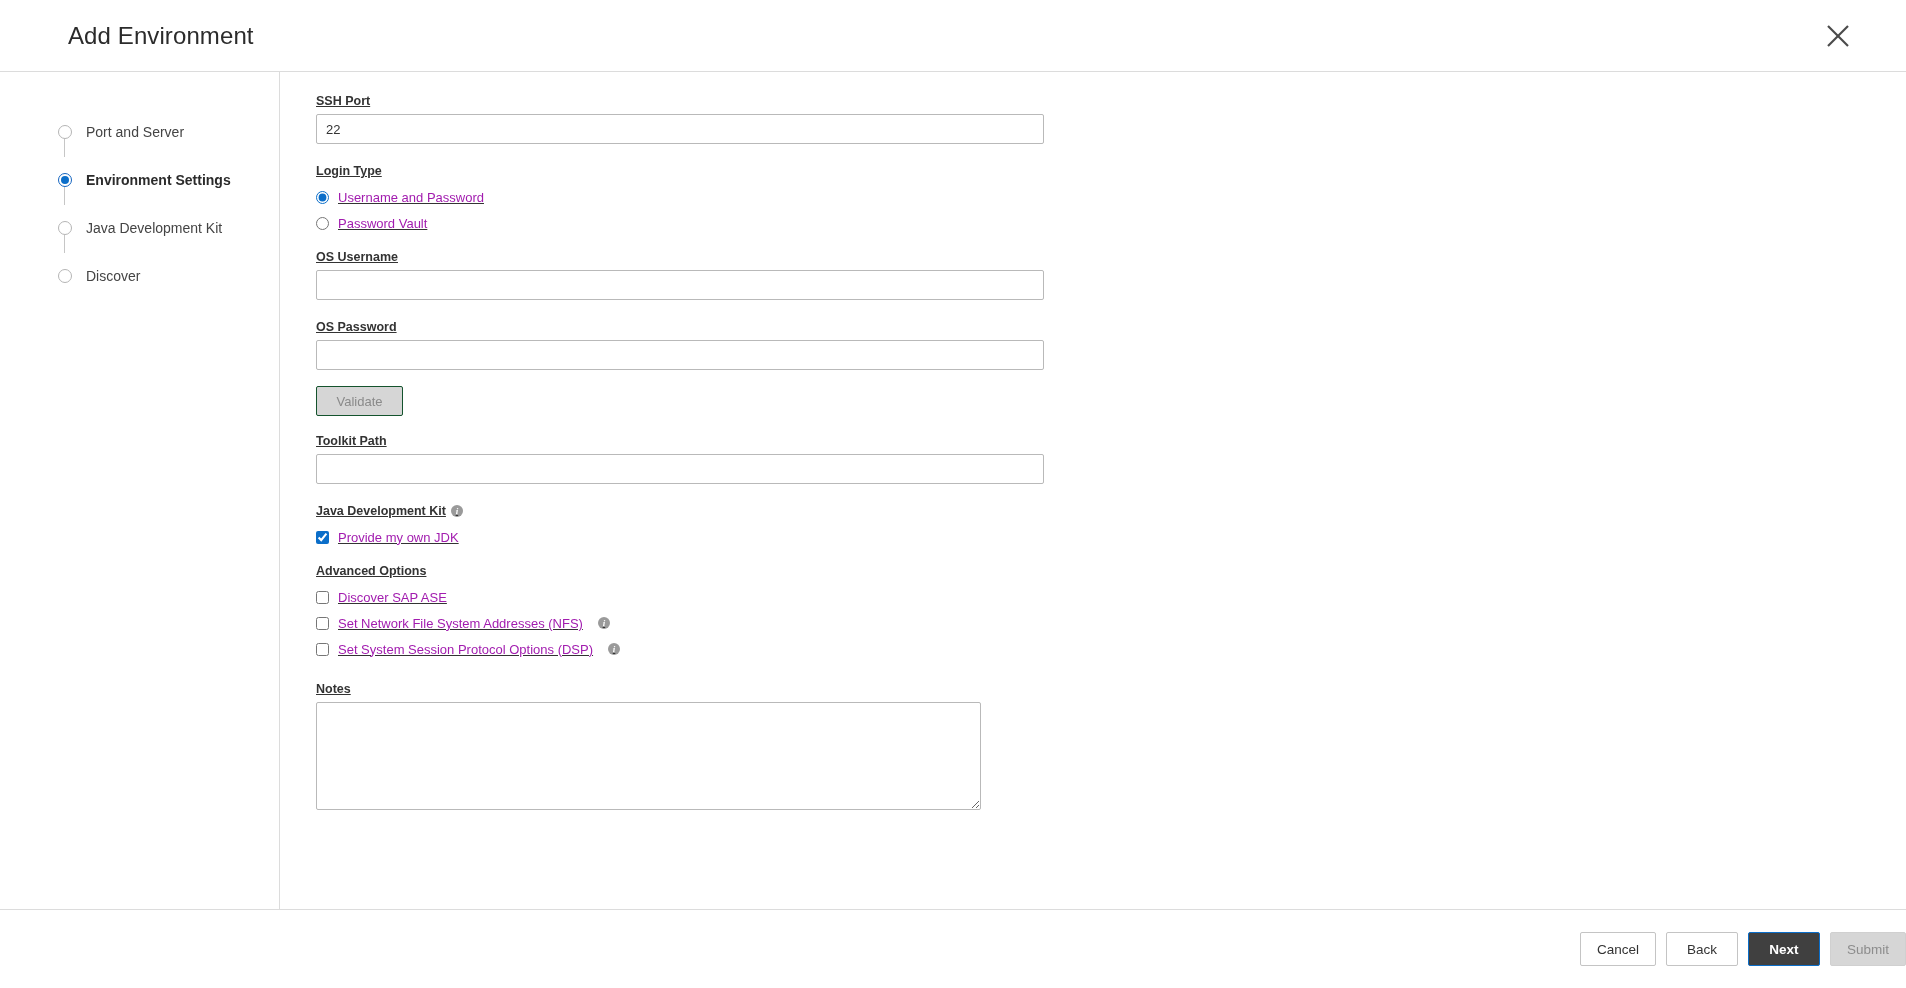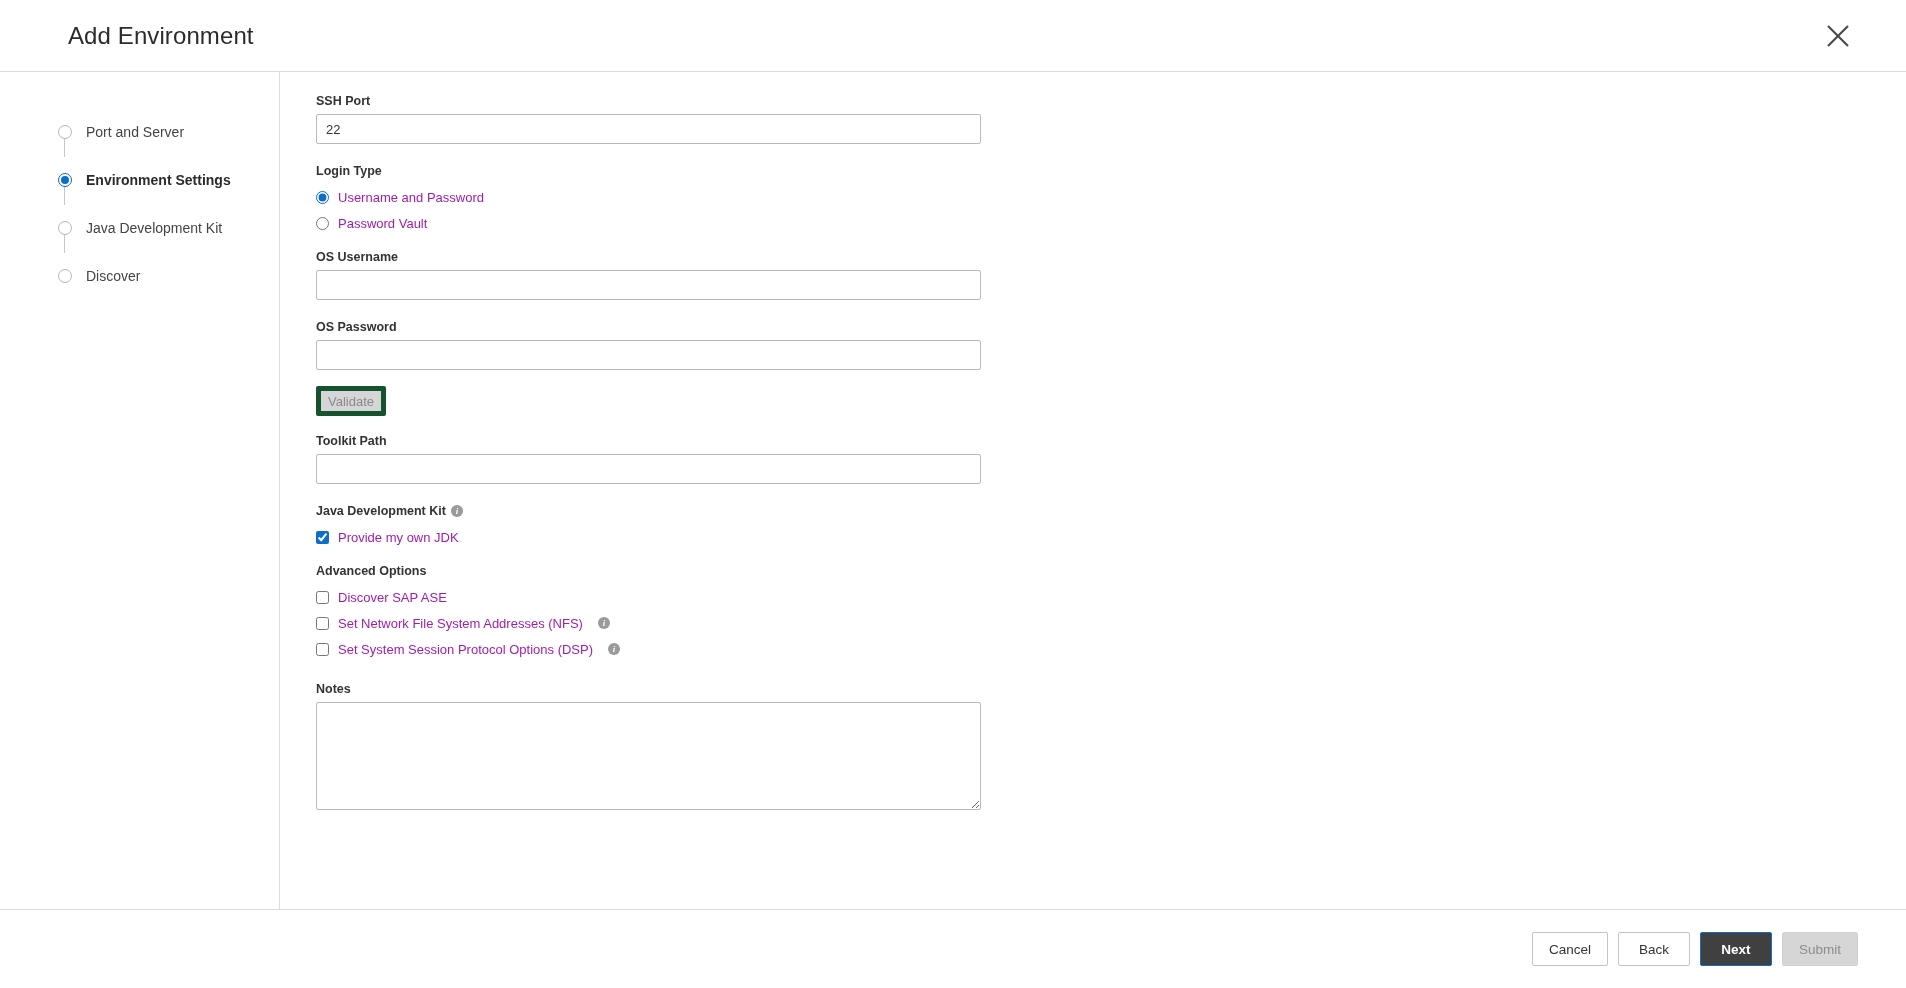--- a/index.html
+++ b/index.html
@@ -111,32 +111,32 @@
     font-weight: bold;
     color: #2b2b2b;
   }
 
   
   .form-panel {
     flex: 1 1 auto;
     overflow-y: auto;
     padding: 22px 0 36px 36px;
   }
-  .field-group { margin-bottom: 2px; }
+  .field-group { margin-bottom: 2px; text-decoration: underline; }
   .field-label {
     font-size: 12.5px;
     font-weight: bold;
     color: #333;
     margin-bottom: 6px;
     display: flex;
     align-items: center;
     gap: 5px;
   }
   .text-input {
-    width: 665px;
+    width: 728px;
     height: 30px;
     border: 1px solid #b9b9b9;
     border-radius: 2px;
     background: #fff;
     padding: 0 9px;
     font-size: 13px;
     color: #333;
     font-family: "Liberation Sans", sans-serif;
     outline: none;
   }
@@ -159,25 +159,25 @@
     cursor: pointer;
   }
   .radio-row label, .check-row label {
     font-size: 13px;
     color: #a21caf;
     cursor: pointer;
   }
 
   .validate-btn {
     margin-top: 14px;
-    width: 70px;
+    width: 87px;
     height: 30px;
     background: #d6d6d6;
     color: #8a8a8a;
-    border: 5px solid #14532d;
+    border: 1px solid #14532d;
     border-radius: 2px;
     font-size: 13px;
     font-family: "Liberation Sans", sans-serif;
     cursor: default;
   }
 
   .info-icon {
     display: inline-flex;
     align-items: center;
     justify-content: center;
@@ -211,21 +211,20 @@
   }
 
   
   .dialog-footer {
     flex: 0 0 78px;
     height: 78px;
     display: flex;
     align-items: center;
     justify-content: flex-end;
     gap: 10px;
-    padding-right: 48px;
     background: #fff;
   }
   .btn {
     height: 34px;
     min-width: 72px;
     padding: 0 16px;
     border-radius: 2px;
     font-size: 13.5px;
     font-family: "Liberation Sans", sans-serif;
     cursor: pointer;

